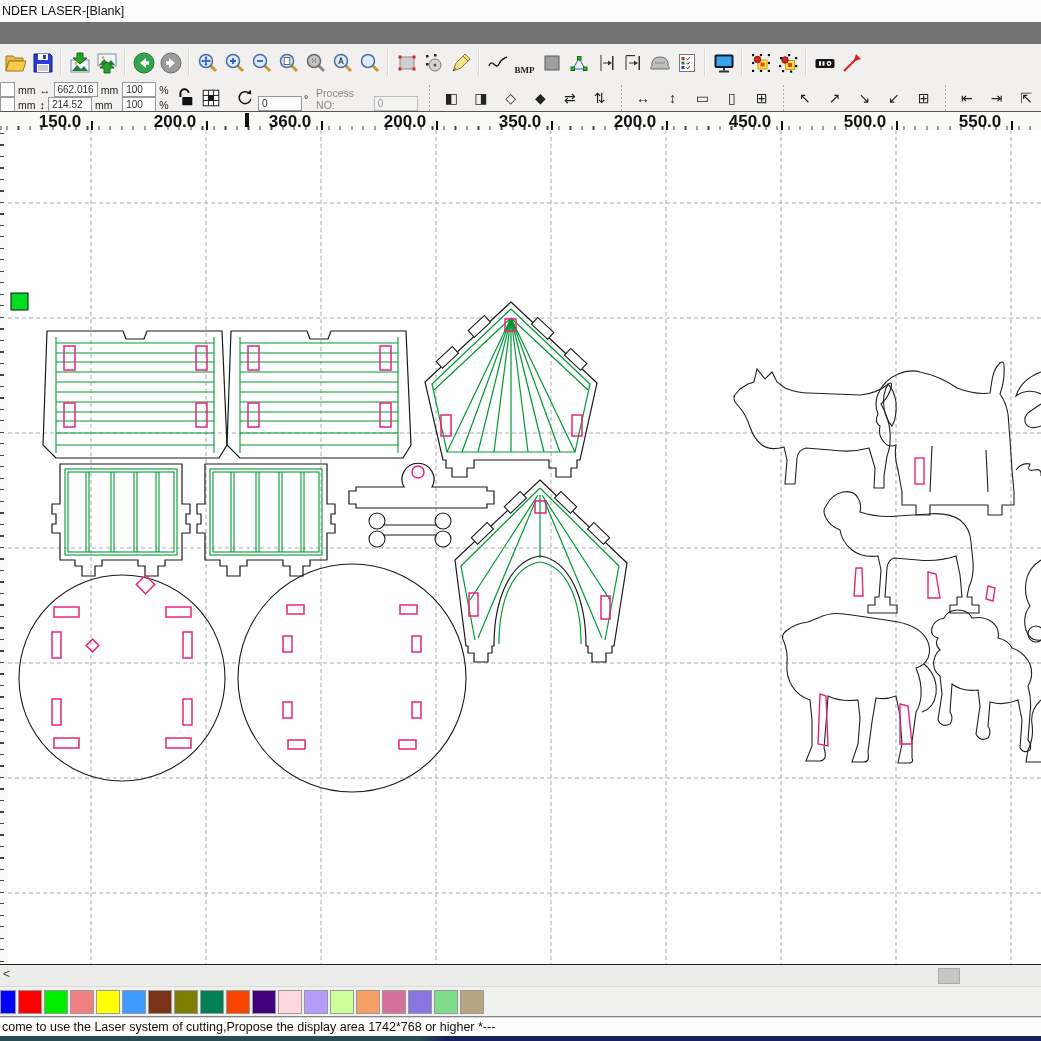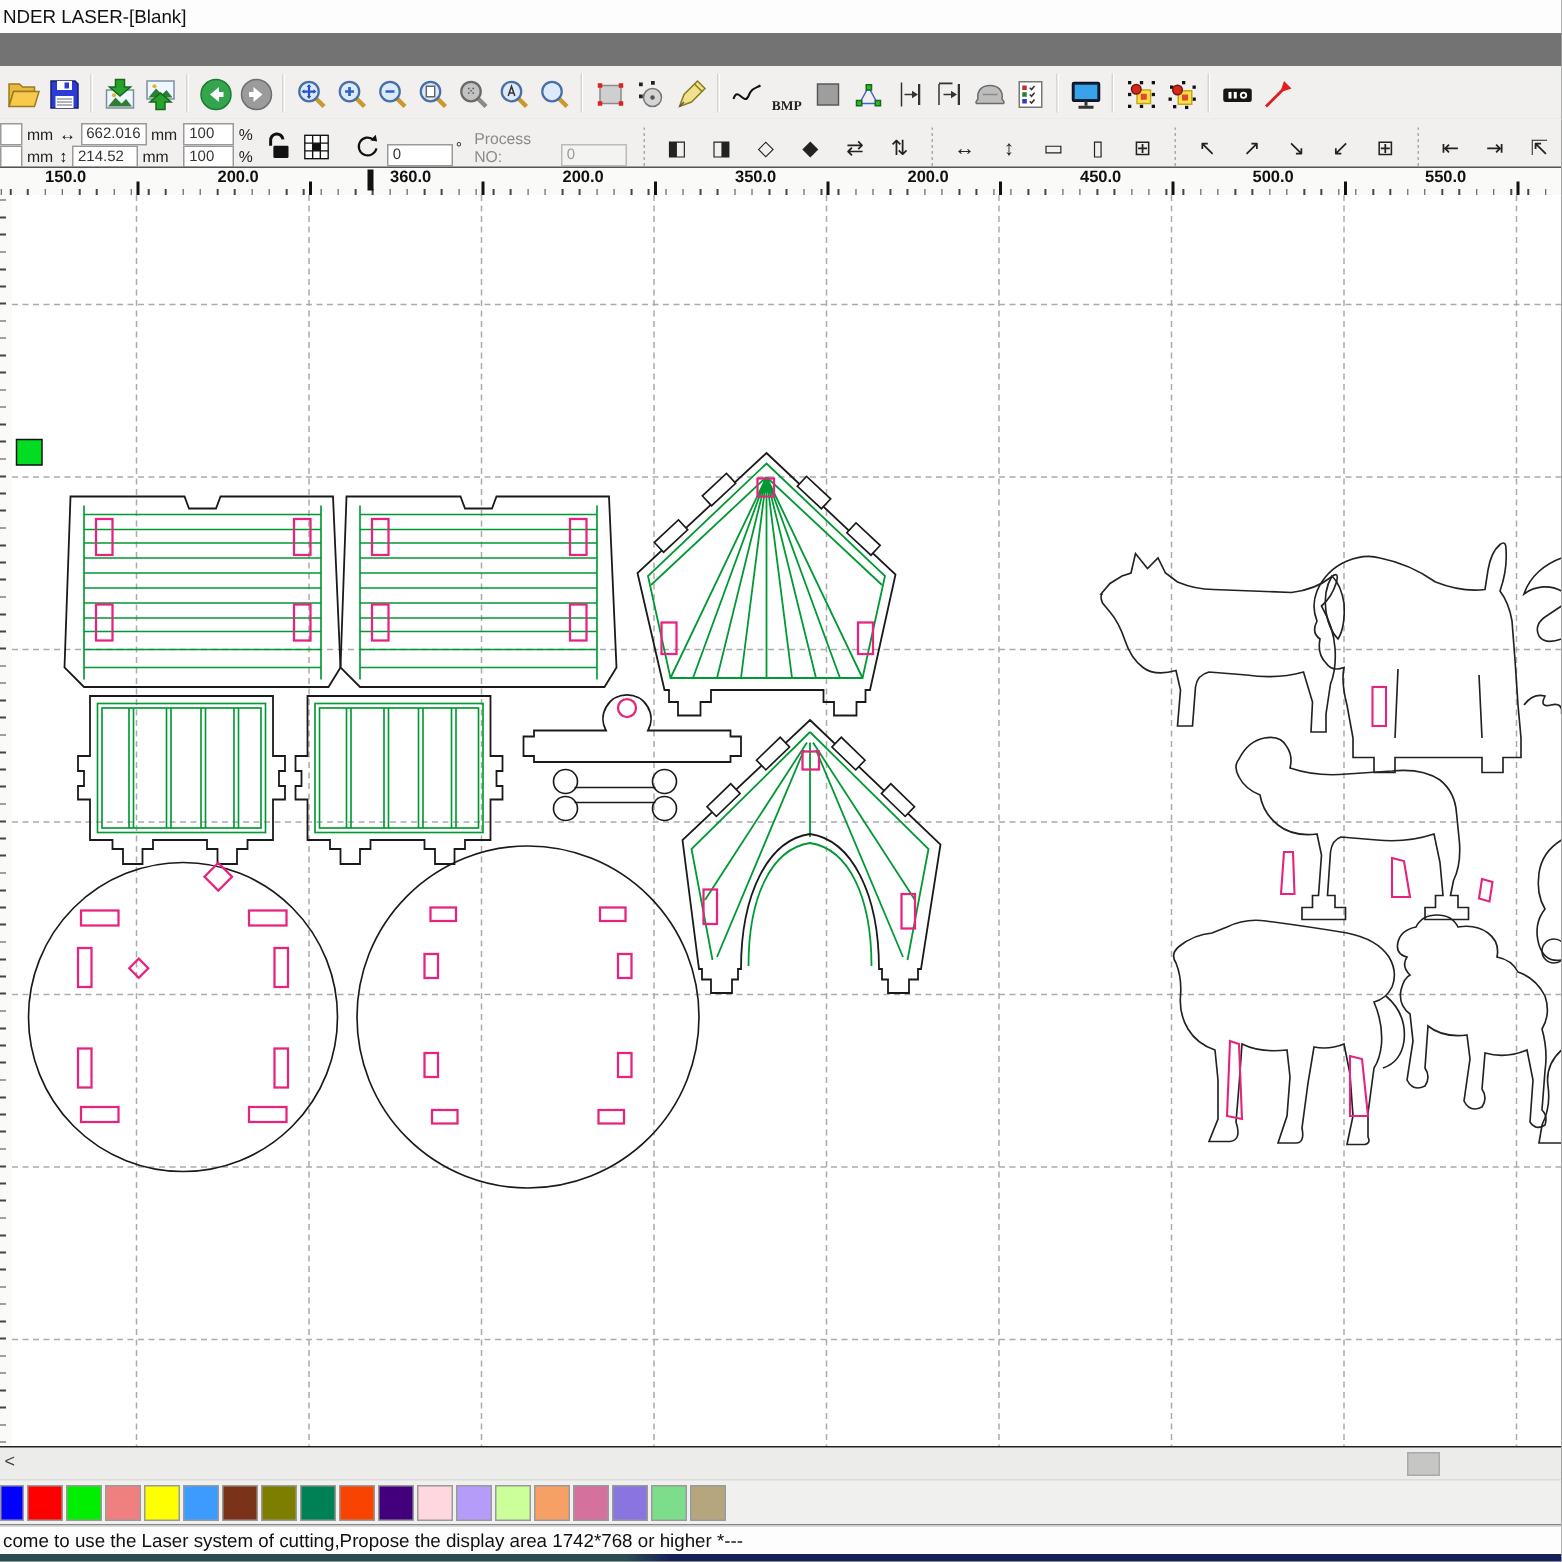--- a/index.html
+++ b/index.html
@@ -35,21 +35,21 @@
   .dotsep{width:4px;height:26px;margin:0 5px;background:repeating-linear-gradient(180deg,#aaa 0 2px,transparent 2px 4px);background-size:1px 100%;background-repeat:no-repeat;background-position:center;}
   .arr2{display:flex;flex-direction:column;line-height:6px;font-size:11px;}
   
   #hruler{position:absolute;left:0;top:111px;width:100%;height:19px;background:#fafaf8;
           border-top:1px solid #555;border-bottom:1px solid #333;
           }
   #hruler .minor{position:absolute;left:0;bottom:0;width:100%;height:5px;
       background:repeating-linear-gradient(90deg,#444 0 1px,transparent 1px 11.5px);
       background-position:6.5px 0;}
   .rtick{position:absolute;bottom:0;width:2px;height:10px;background:#111;}
-  .rlabel{position:absolute;top:0;width:60px;text-align:left;font-size:11px;font-weight:700;color:#111;}
+  .rlabel{position:absolute;top:0;width:60px;text-align:center;font-size:17px;font-weight:700;color:#111;}
   #rcursor{position:absolute;left:245px;top:1px;width:4px;height:14px;background:#111;}
   #vruler{position:absolute;left:0;top:130px;width:8px;height:834px;background:#fafaf8;
           border-right:1px solid #444;
           background-image:repeating-linear-gradient(180deg,#444 0 1px,transparent 1px 11.5px);
           background-position:0 3px;background-size:4px 100%;background-repeat:repeat-y;}
   
   #canvas{position:absolute;left:8px;top:130px;width:1033px;height:834px;background:#fff;}
   
   #hscroll{position:absolute;left:0;top:964px;width:100%;height:22px;background:#ececea;
            border-top:1px solid #222;font-size:12px;}

